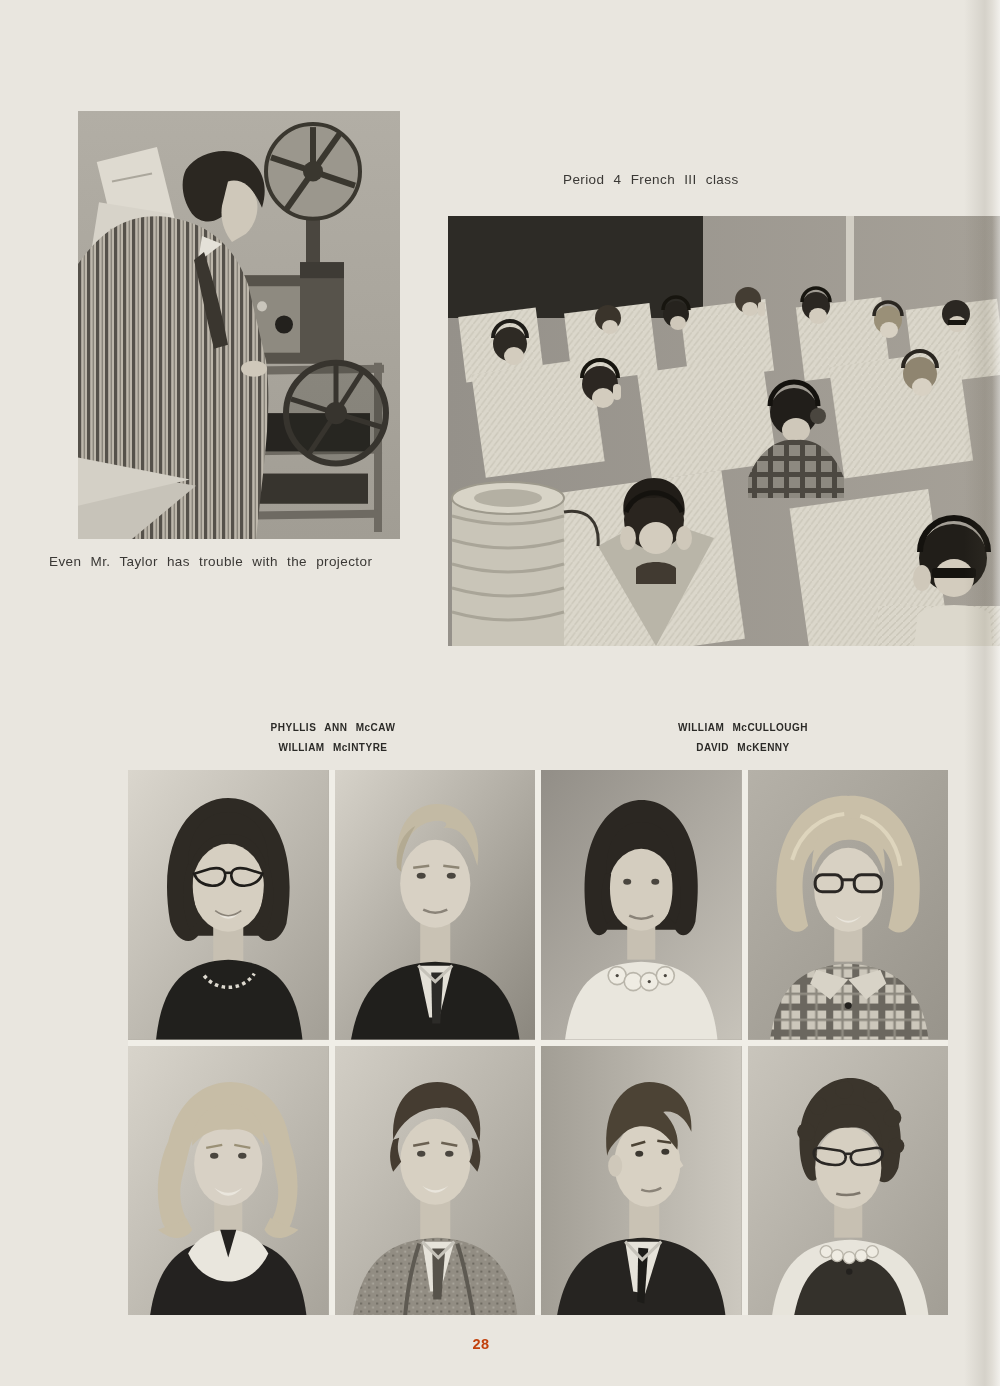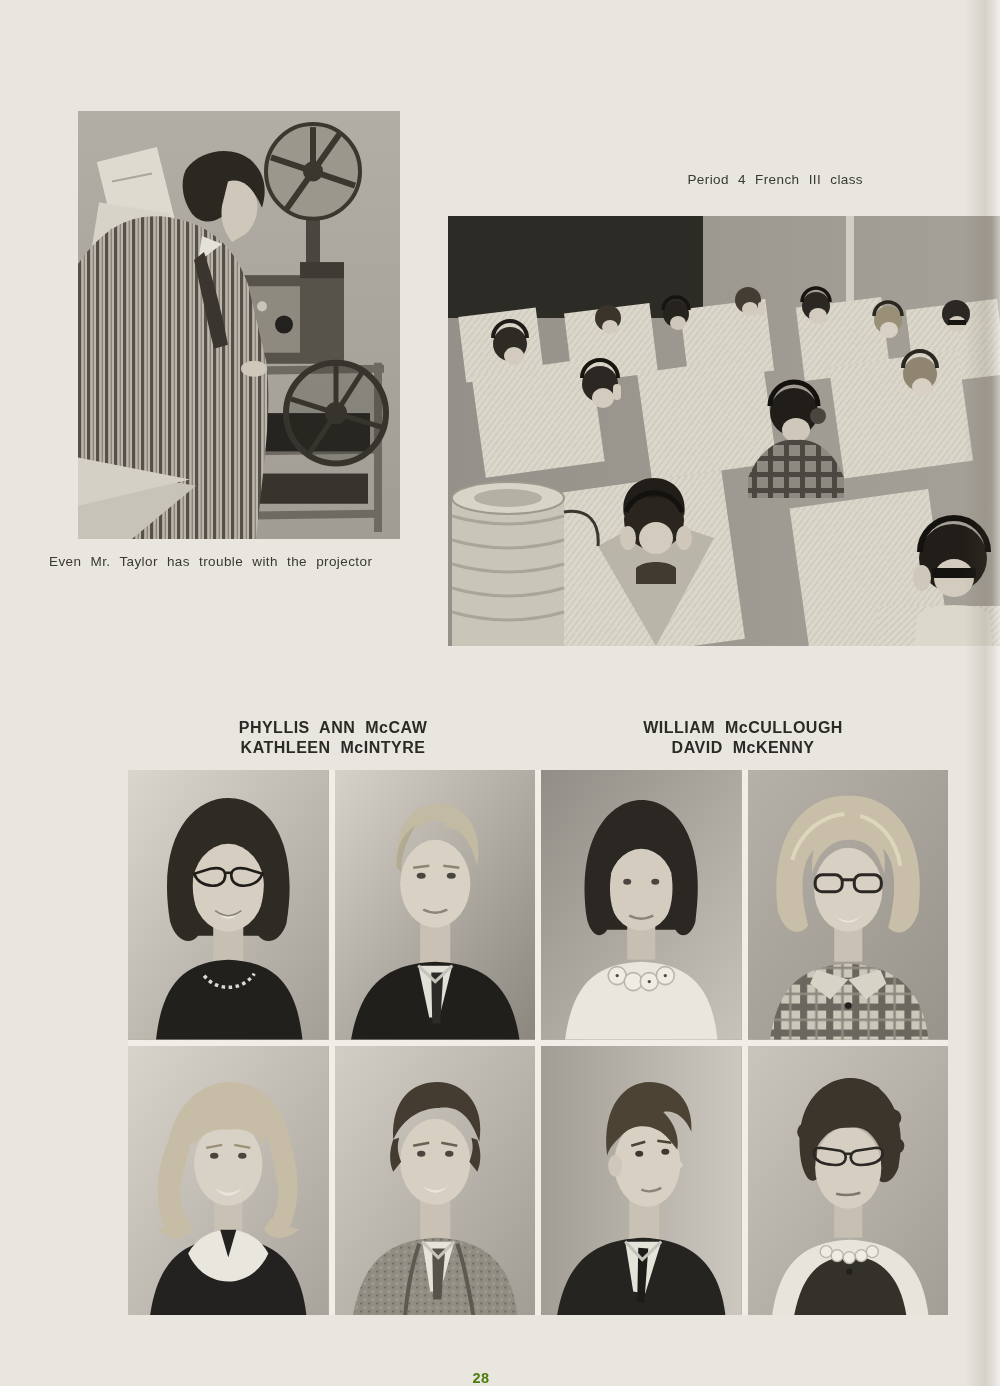--- a/index.html
+++ b/index.html
@@ -20,44 +20,44 @@
   .photo svg{display:block;width:100%;height:100%;}
   .photo-left{left:38px;top:95px;width:322px;height:428px;}
   .photo-right{left:408px;top:200px;width:560px;height:430px;}
   .caption{
     position:absolute;
     font-size:13.5px;line-height:18px;
     letter-spacing:0.4px;word-spacing:5px;
     color:#3a3835;
   }
   .caption-left{left:49px;top:553px;width:340px;}
-  .caption-right{left:563px;top:171px;width:300px;text-align:right;}
+  .caption-right{left:563px;top:171px;width:300px;text-align:left;}
   .names-row{
     position:absolute;left:128px;top:718px;width:820px;
     display:flex;
   }
   .name-col{flex:1;text-align:center;}
   .name-col div{
-    font-size:16px;font-weight:700;line-height:19.5px;
+    font-size:10px;font-weight:700;line-height:19.5px;
     letter-spacing:0.5px;word-spacing:5px;
     color:#2b2a27;white-space:nowrap;
   }
   .portrait-grid{
     position:absolute;left:128px;top:770px;width:820px;height:545px;
     display:grid;
     grid-template-columns:repeat(4,1fr);
     grid-template-rows:repeat(2,1fr);
     gap:6px;
     background:#f0eee7;
   }
   .portrait{margin:0;overflow:hidden;background:#b5b1a8;}
   .portrait svg{display:block;width:100%;height:100%;}
   .page-number{
-    position:absolute;left:481px;top:1370px;transform:translateX(-50%);
-    font-size:14.5px;font-weight:700;color:#4d7c0f;letter-spacing:0.5px;
+    position:absolute;left:481px;top:1336px;transform:translateX(-50%);
+    font-size:14.5px;font-weight:700;color:#c2410c;letter-spacing:0.5px;
   }
 </style>
 </head>
 <body>
 
 <div class="page">
 
   <figure class="photo photo-left">
     <svg viewBox="0 0 322 425" preserveAspectRatio="none">
       <defs>
@@ -275,21 +275,21 @@
         <ellipse cx="60" cy="282" rx="56" ry="16" fill="#d8d4c7" stroke="#9d998c" stroke-width="2"></ellipse>
         <ellipse cx="60" cy="282" rx="34" ry="9" fill="#b4b0a3"></ellipse>
         <path d="M116,296 C140,292 152,306 150,330" stroke="#3a362f" stroke-width="3" fill="none"></path>
       </g>
     </svg>
   </figure>
 
   <div class="names-row">
     <div class="name-col">
       <div>PHYLLIS ANN McCAW</div>
-      <div>KATHLEEN McINTYRE</div>
+      <div>WILLIAM McINTYRE</div>
     </div>
     <div class="name-col">
       <div>WILLIAM McCULLOUGH</div>
       <div>DAVID McKENNY</div>
     </div>
   </div>
 
   <div class="portrait-grid">
 
     <figure class="portrait">

